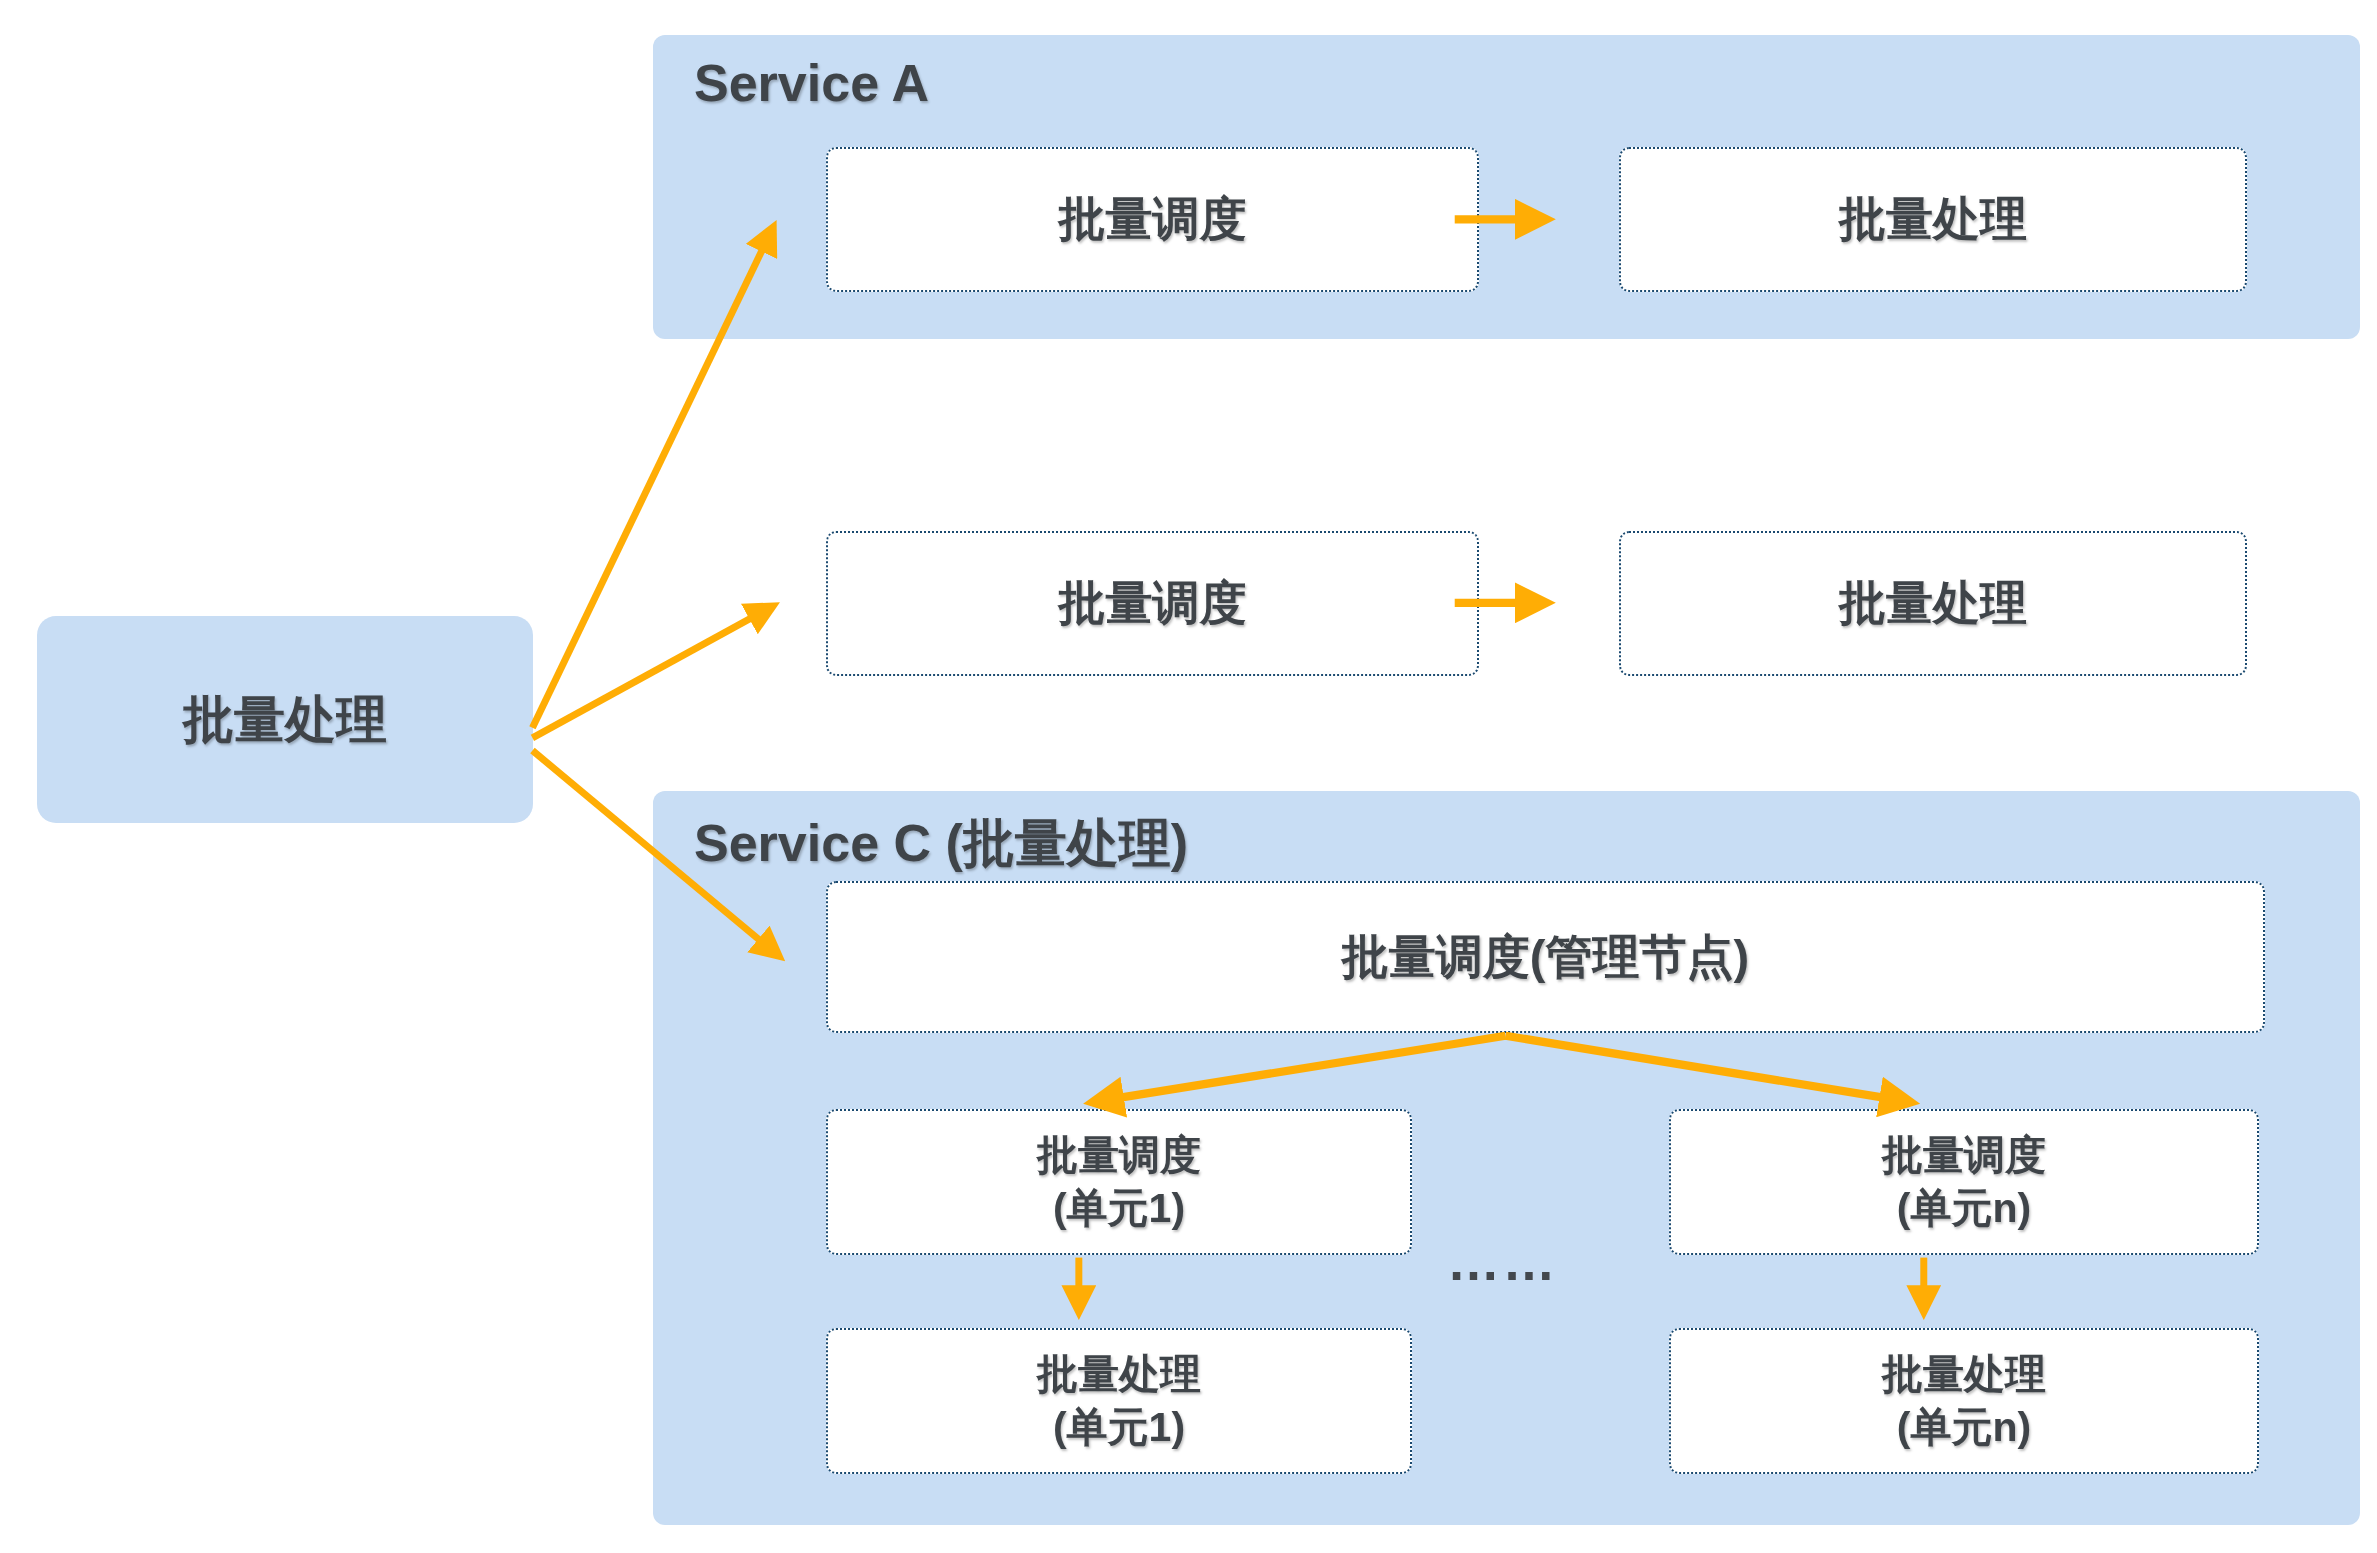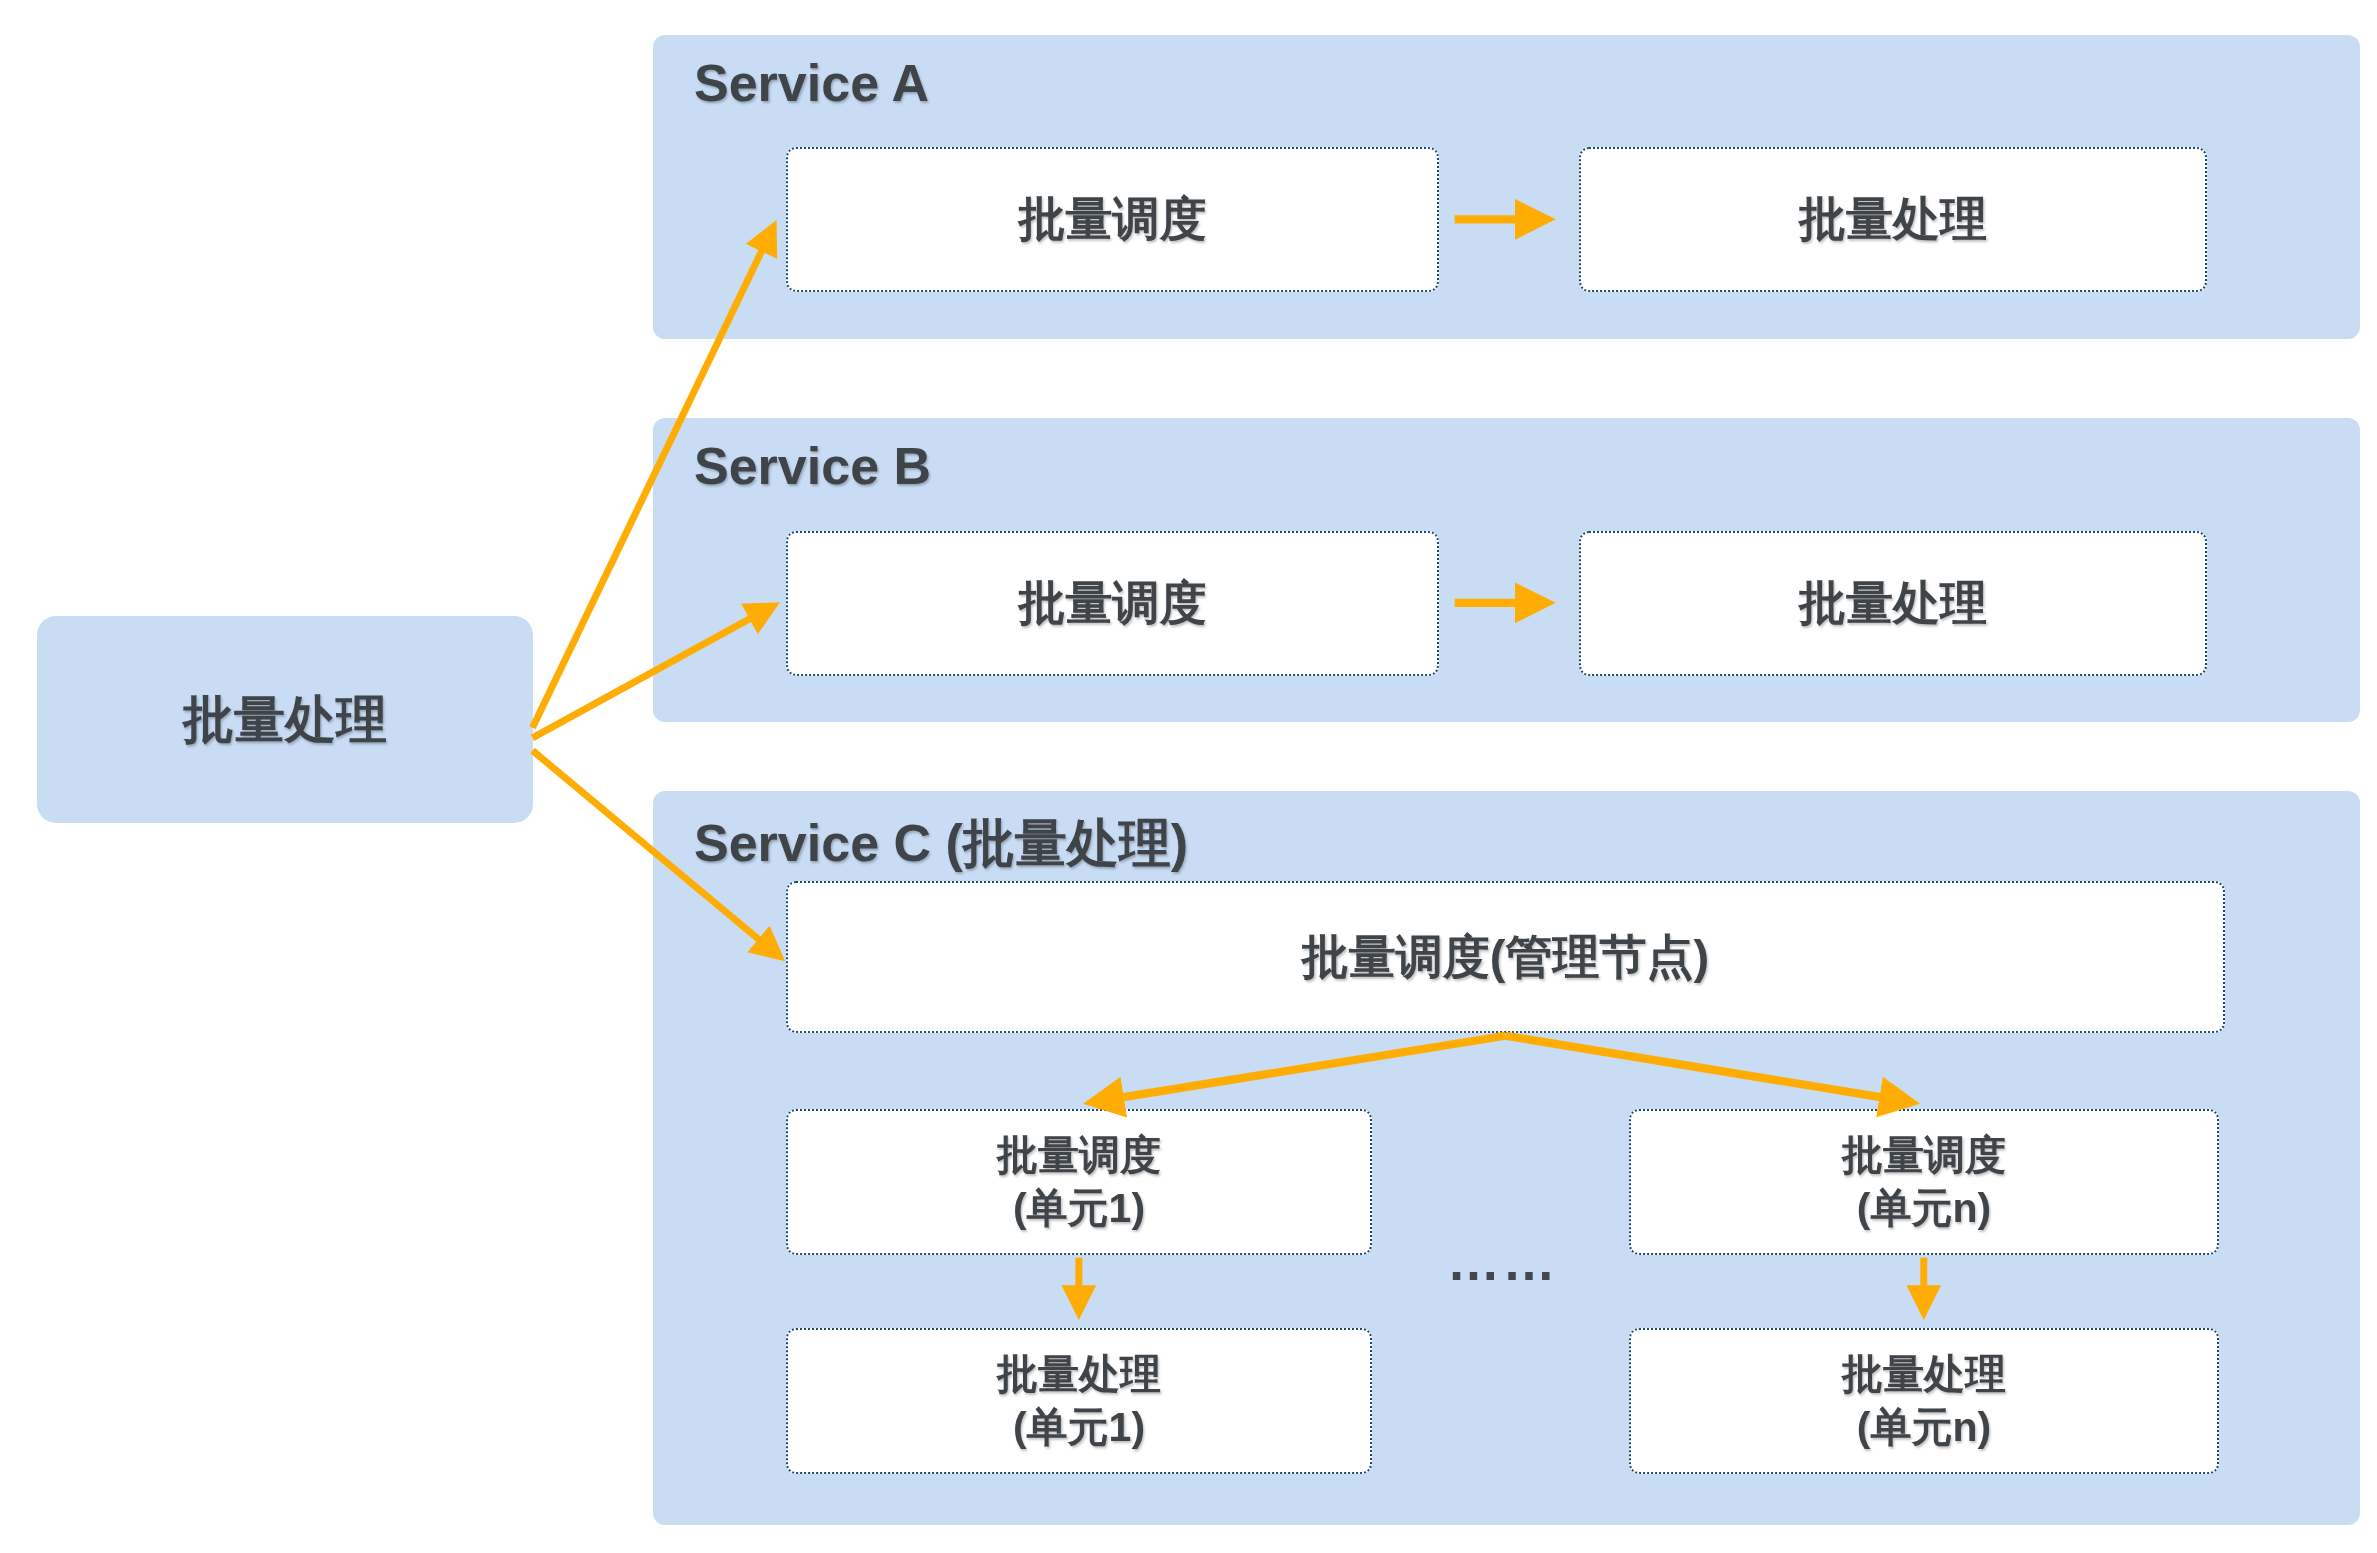--- a/index.html
+++ b/index.html
@@ -55,20 +55,21 @@
     flex-direction: column;
     align-items: center;
     justify-content: center;
     font-size: 47px;
     font-weight: bold;
     color: #3f4449;
     text-align: center;
     text-shadow: 1.3px 1.9px 2.5px rgba(0,0,0,0.25);
     box-sizing: border-box;
     line-height: 1.25;
+    margin-left: 40px;
   }
   .node.two-line { font-size: 41px; line-height: 1.3; }
   .ellipsis {
     position: absolute;
     left: 1382px;
     top: 1231px;
     width: 241px;
     text-align: center;
     font-size: 53px;
     font-weight: bold;
@@ -95,23 +96,20 @@
   <div class="panel" style="left:653px; top:35px; width:1683px; height:304px;">
     <div class="panel-header">Service A</div>
   </div>
   <div class="node" style="left:786px; top:147px; width:653px; height:145px;">
     <span>批量调度</span>
   </div>
   <div class="node" style="left:1579px; top:147px; width:628px; height:145px;">
     <span>批量处理</span>
   </div>
 
-  <div class="panel" style="left:653px; top:418px; width:1683px; height:304px;">
-    <div class="panel-header">Service B</div>
-  </div>
   <div class="node" style="left:786px; top:531px; width:653px; height:145px;">
     <span>批量调度</span>
   </div>
   <div class="node" style="left:1579px; top:531px; width:628px; height:145px;">
     <span>批量处理</span>
   </div>
 
   <div class="panel" style="left:653px; top:791px; width:1683px; height:734px;">
     <div class="panel-header">Service C (批量处理)</div>
   </div>

